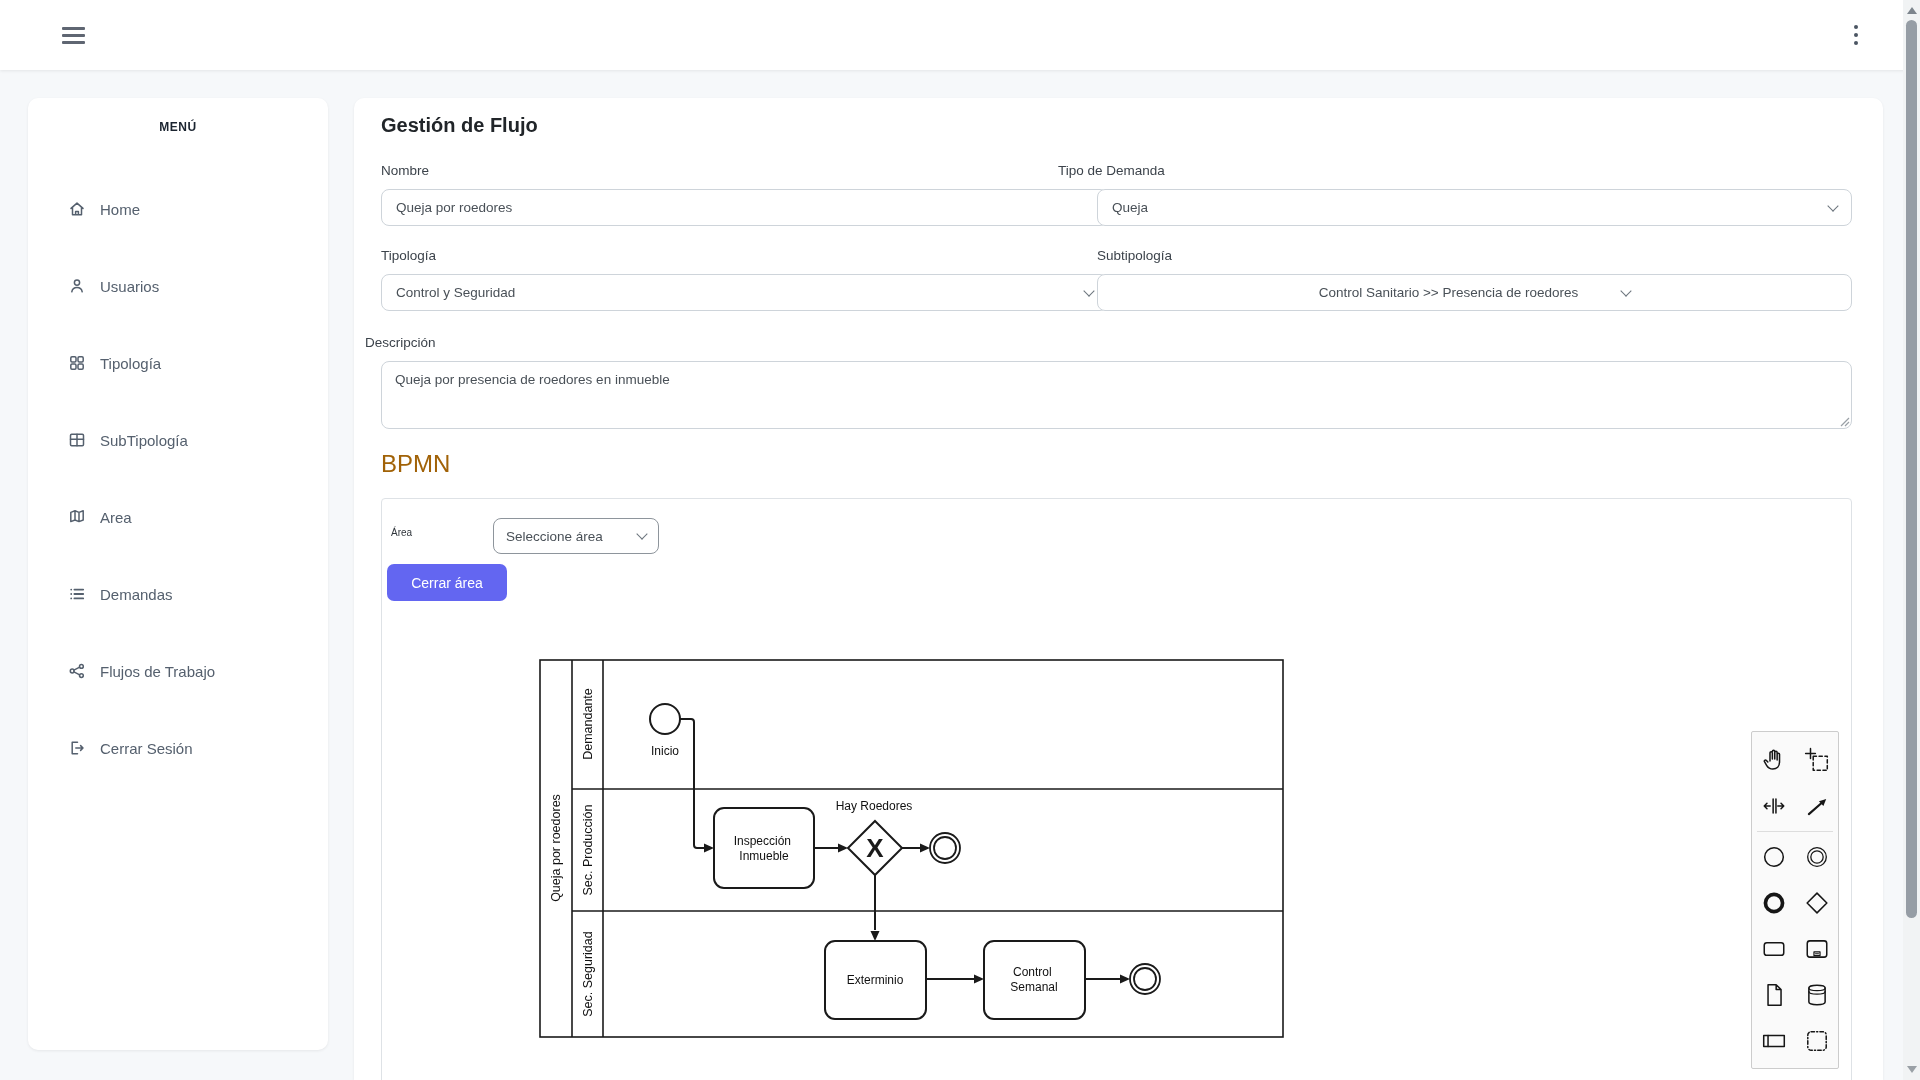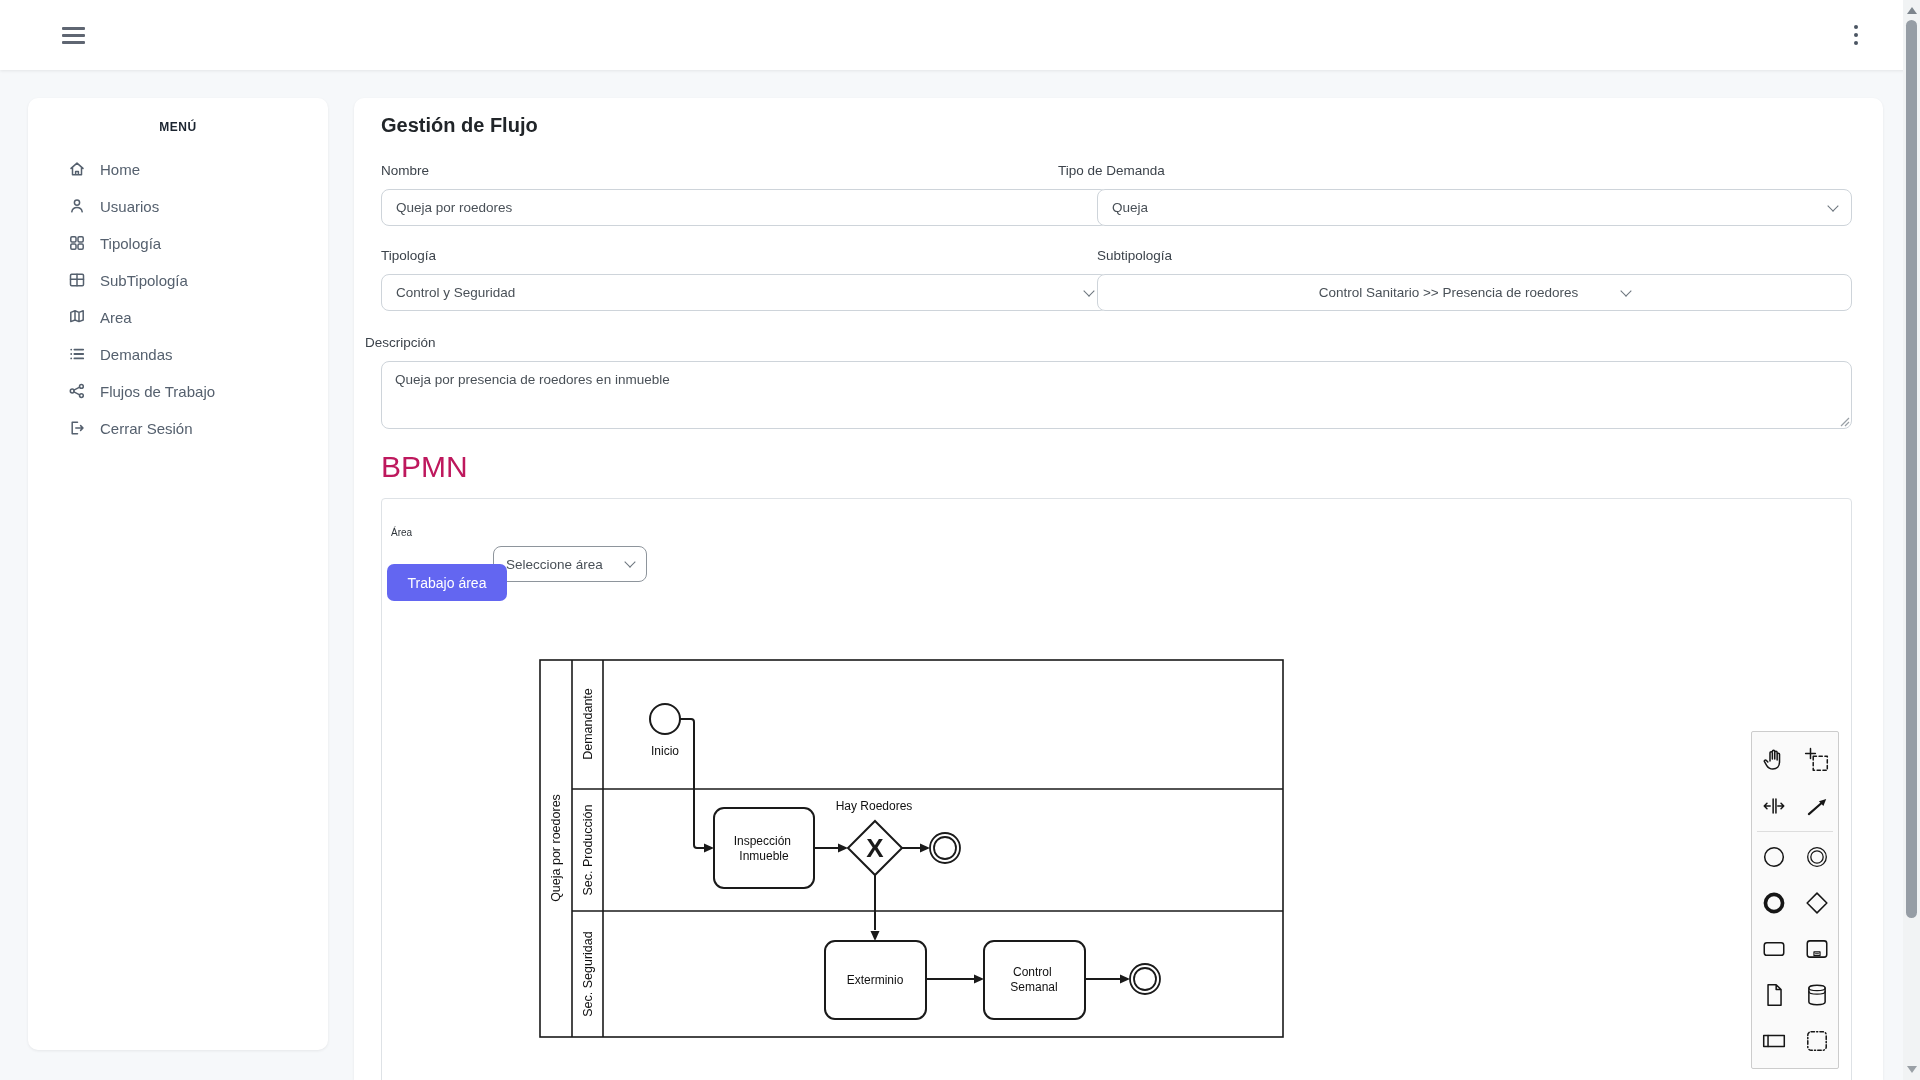--- a/index.html
+++ b/index.html
@@ -23,50 +23,50 @@
   .sb-down { position:absolute; bottom:7px; left:4px; width:0; height:0;
     border-left:5px solid transparent; border-right:5px solid transparent; border-top:7px solid #9aa0a6; }
   .sb-thumb { position:absolute; top:20px; left:3px; width:11px; height:898px; background:#969da5; border-radius:6px; }
 
   
   .sidebar { position:absolute; left:28px; top:98px; width:300px; height:952px; background:#fff;
     border-radius:10px; box-shadow:0 1px 3px rgba(0,0,0,.07); padding:22px 20px;text-align:center; }
   .menu-title { font-size:12px; font-weight:700; letter-spacing:.6px; color:#1b2430; }
   .nav { margin-top:26px; display:flex; flex-direction:column; gap:19px; padding-left:20px; }
   .nav-item { display:flex; align-items:center; gap:14px; height:18px; color:#55606e;
-    font-size:15px; cursor:pointer; }
+    font-size:15px; cursor:pointer;margin-top:40px; }
   .nav-item svg { flex:0 0 18px; stroke:#55606e; fill:none; stroke-width:1.5;
     stroke-linecap:round; stroke-linejoin:round; }
 
   
   .main { position:absolute; left:354px; top:98px; width:1529px; height:982px; background:#fff;
     border-radius:10px 10px 0 0; box-shadow:0 1px 3px rgba(0,0,0,.07); }
   .page-title { position:absolute; left:27px; top:16px; font-size:20px; font-weight:700; color:#212529; }
 
   .f-label { position:absolute; font-size:13.5px; color:#3c434b; }
   .t-input, .sel { position:absolute; height:37px; border:1px solid #ced4da; border-radius:8px;
     background:#fff; font-size:13.5px; color:#495057; padding:0 14px; display:flex; align-items:center; }
   input.t-input { width:727px; outline:none; font-family:"Liberation Sans", sans-serif; }
   .sel { justify-content:space-between; cursor:pointer;gap:44px; }
   .chev { width:8px; height:8px; border-right:1.8px solid #6c757d; border-bottom:1.8px solid #6c757d;
     transform:rotate(45deg); margin-top:-4px; flex:0 0 8px; }
   textarea.t-area { position:absolute; left:27px; top:263px; width:1471px; height:68px;
     border:1px solid #ced4da; border-radius:8px; padding:10px 13px; font-size:13.5px; color:#495057;
     font-family:"Liberation Sans", sans-serif; resize:none; outline:none; }
   .resize-grip { position:absolute; left:1486px; top:319px; width:10px; height:10px; pointer-events:none; }
 
-  .bpmn-heading { position:absolute; left:27px; top:352px; font-size:30px; font-weight:500; color:#be185d; }
+  .bpmn-heading { position:absolute; left:27px; top:352px; font-size:24px; font-weight:500; color:#a16207; }
 
   
   .bpmn-card { position:absolute; left:27px; top:400px; width:1471px; height:600px;
     border:1px solid #dee2e6; border-radius:4px; background:#fff; }
   .area-label { position:absolute; left:9px; top:28px; font-size:10px; color:#2f353b; }
-  .area-select { position:absolute; left:111px; top:19px; width:154px; height:36px;
+  .area-select { position:absolute; left:111px; top:19px; width:166px; height:36px;
     border:1px solid #8e959c; border-radius:8px; background:#fff; font-size:13.5px; color:#495057;
-    padding:0 12px; display:flex; align-items:center; justify-content:space-between; cursor:pointer;margin-top:28px; }
+    padding:0 12px; display:flex; align-items:center; justify-content:space-between; cursor:pointer; }
   .add-area-btn { position:absolute; left:5px; top:65px; width:120px; height:37px; border:none;
     border-radius:7px; background:#6366f1; color:#fff; font-size:14px; font-weight:500;
     font-family:"Liberation Sans", sans-serif; cursor:pointer; }
 
   .canvas { position:absolute; left:1px; top:112px; width:1468px; height:487px; background:#fff; }
   .diagram-svg { position:absolute; left:0; top:0; }
 
   
   .palette { position:absolute; left:1368px; top:120px; width:88px; height:338px; background:#fafafa;
     border:1px solid #ccc; border-radius:2px; padding:5px 0; display:flex; flex-wrap:wrap; }
@@ -201,21 +201,21 @@
     </svg>
 
   <div class="bpmn-heading">BPMN</div>
 
   <div class="bpmn-card">
     <div class="area-label">Área</div>
     <div class="area-select">
       <span>Seleccione área</span>
       <span class="chev"></span>
     </div>
-    <button class="add-area-btn">Trabajo área</button>
+    <button class="add-area-btn">Cerrar área</button>
 
     <div class="canvas">
       <svg class="diagram-svg" width="1468" height="487" viewBox="0 0 1468 487">
         <g stroke="#1a1a1a" fill="none" stroke-width="1.6">
 
           <rect x="157" y="49" width="743" height="377"></rect>
           <line x1="189" y1="49" x2="189" y2="426"></line>
           <line x1="220" y1="49" x2="220" y2="426"></line>
 
           <line x1="189" y1="178" x2="900" y2="178"></line>

